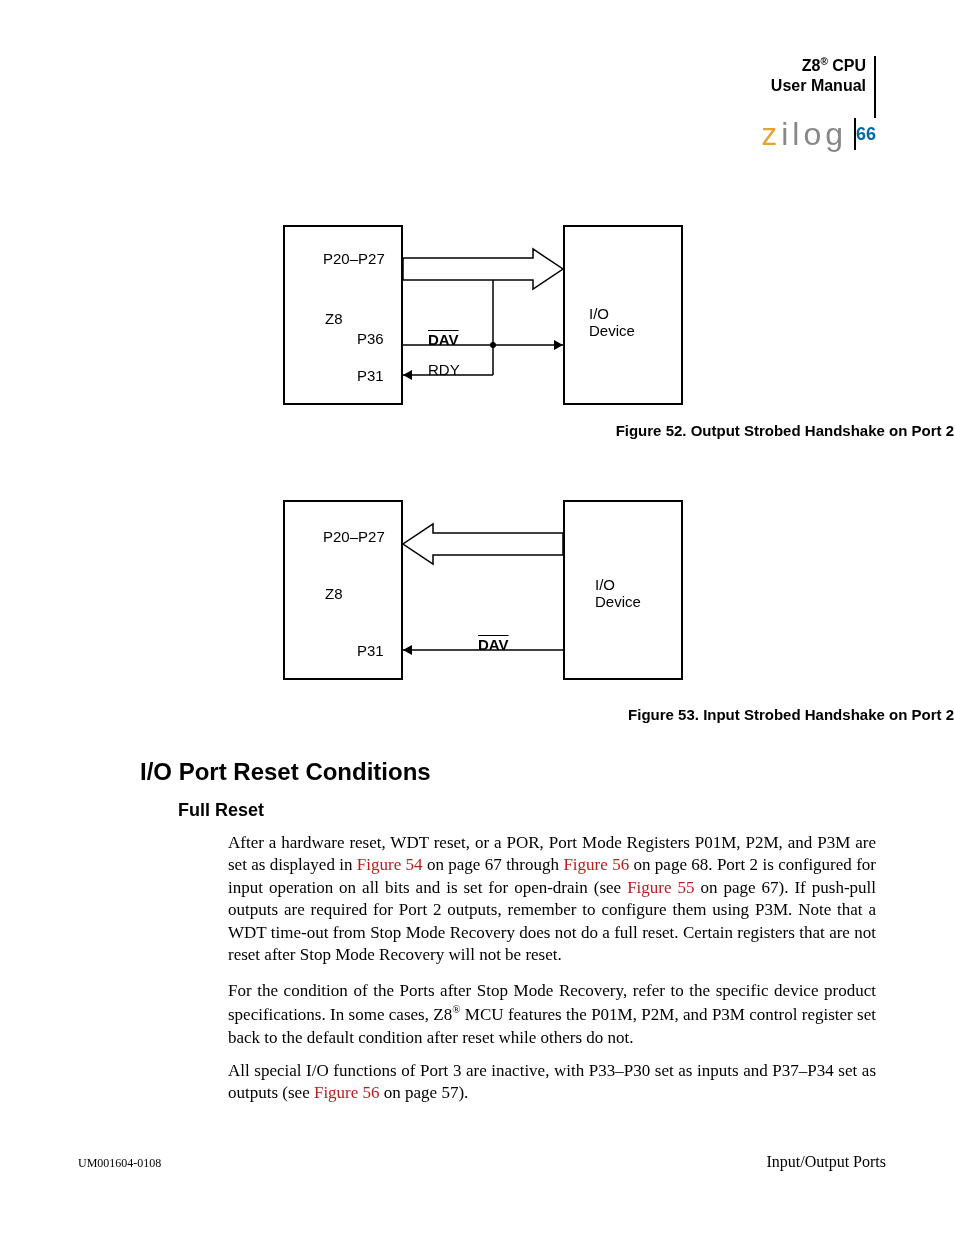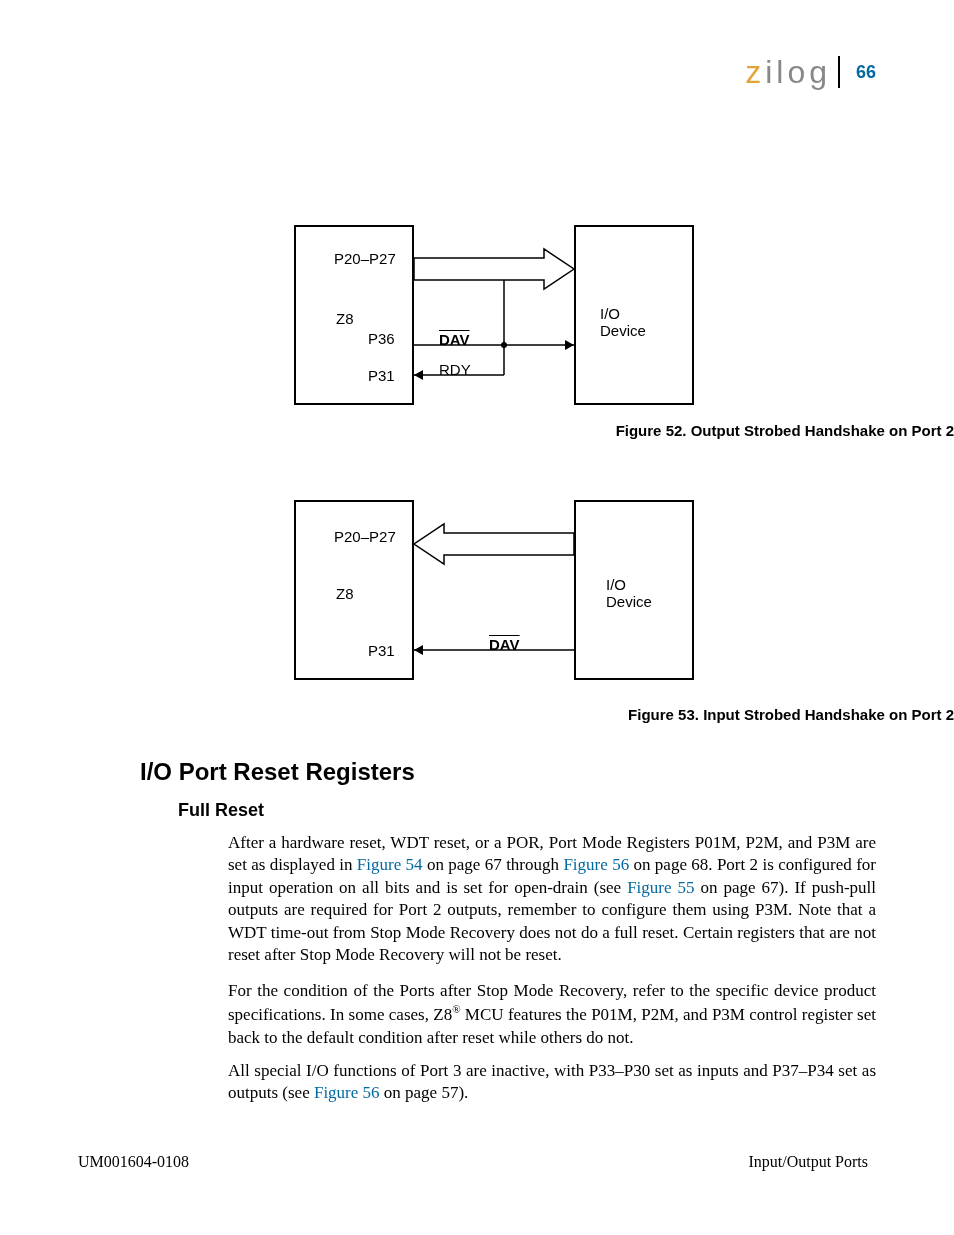--- a/index.html
+++ b/index.html
@@ -24,21 +24,21 @@
     font-size: 16px;
     line-height: 1.25;
     border-right: 2px solid #000;
     padding-right: 8px;
     padding-bottom: 22px;
   }
   .logo-row {
     display: flex;
     align-items: flex-end;
     justify-content: flex-end;
-    gap: 16px;
+    gap: 0;
   }
   .logo {
     font-family: Arial, Helvetica, sans-serif;
     font-size: 32px;
     letter-spacing: 4px;
     font-weight: 300;
     border-right: 2px solid #000;
     padding-right: 7px;
     line-height: 1;
   }
@@ -46,21 +46,21 @@
   .logo .ilog { color: #888; }
   .page-num {
     font-family: Arial, Helvetica, sans-serif;
     font-weight: bold;
     font-size: 18px;
     color: #0369a1;
     align-self: center;
   }
   .sup { font-size: 10px; vertical-align: super; }
 
-  .figure-area { position: absolute; margin-left: 11px; }
+  .figure-area { position: absolute; }
   .fig52 { top: 225px; left: 283px; width: 400px; height: 180px; }
   .fig53 { top: 500px; left: 283px; width: 400px; height: 180px; }
   .box {
     position: absolute;
     border: 2px solid #000;
     background: #fff;
   }
   .lbl {
     position: absolute;
     font-family: Arial, Helvetica, sans-serif;
@@ -100,41 +100,45 @@
     position: absolute;
     left: 228px;
     right: 78px;
     font-size: 17px;
     line-height: 1.32;
     text-align: justify;
   }
   .p1 { top: 832px; }
   .p2 { top: 980px; }
   .p3 { top: 1060px; }
-  .link { color: #0369a1; }
+  .link { color: #b91c1c; }
   .body-reg { font-size: 11px; vertical-align: super; }
 
   .footer-left {
     position: absolute;
     bottom: 64px;
     left: 78px;
-    font-size: 16px;
+    font-size: 12px;
   }
   .footer-right {
     position: absolute;
     bottom: 64px;
-    right: 86px;
+    right: 68px;
     font-size: 16px;
     margin-top: 8px;
   }
 </style>
 </head>
 <body>
 
 <div class="header-block">
+  <div class="header-top">
+    <span>Z8</span><span class="sup">®</span><span> CPU</span><br>
+    <span>User Manual</span>
+  </div>
   <div class="logo-row">
     <div class="logo"><span class="z">z</span><span class="ilog">ilog</span></div>
     <div class="page-num">66</div>
   </div>
 </div>
 
 <div class="figure-area fig52">
   <div class="box" style="left:0;top:0;width:120px;height:180px"></div>
   <div class="box" style="left:280px;top:0;width:120px;height:180px"></div>
   <svg class="overlay" width="400" height="180">
@@ -175,21 +179,21 @@
   </svg>
   <div class="lbl" style="left:40px;top:28px">P20–P27</div>
   <div class="lbl" style="left:42px;top:85px">Z8</div>
   <div class="lbl" style="left:74px;top:142px">P31</div>
   <div class="lbl overline" style="left:195px;top:136px">DAV</div>
   <div class="lbl" style="left:312px;top:76px">I/O</div>
   <div class="lbl" style="left:312px;top:93px">Device</div>
 </div>
 <div class="figcaption cap53">Figure 53. Input Strobed Handshake on Port 2</div>
 
-<div class="section-h1">I/O Port Reset Registers</div>
+<div class="section-h1">I/O Port Reset Conditions</div>
 <div class="section-h2">Full Reset</div>
 
 <div class="body-text p1">
   <span>After a hardware reset, WDT reset, or a POR, Port Mode Registers P01M, P2M, and P3M are set as displayed in </span><span class="link">Figure 54</span><span> on page 67 through </span><span class="link">Figure 56</span><span> on page 68. Port 2 is configured for input operation on all bits and is set for open-drain (see </span><span class="link">Figure 55</span><span> on page 67). If push-pull outputs are required for Port 2 outputs, remember to configure them using P3M. Note that a WDT time-out from Stop Mode Recovery does not do a full reset. Certain registers that are not reset after Stop Mode Recovery will not be reset.</span>
 </div>
 
 <div class="body-text p2">
   <span>For the condition of the Ports after Stop Mode Recovery, refer to the specific device product specifications. In some cases, Z8</span><span class="body-reg">®</span><span> MCU features the P01M, P2M, and P3M control register set back to the default condition after reset while others do not.</span>
 </div>
 

